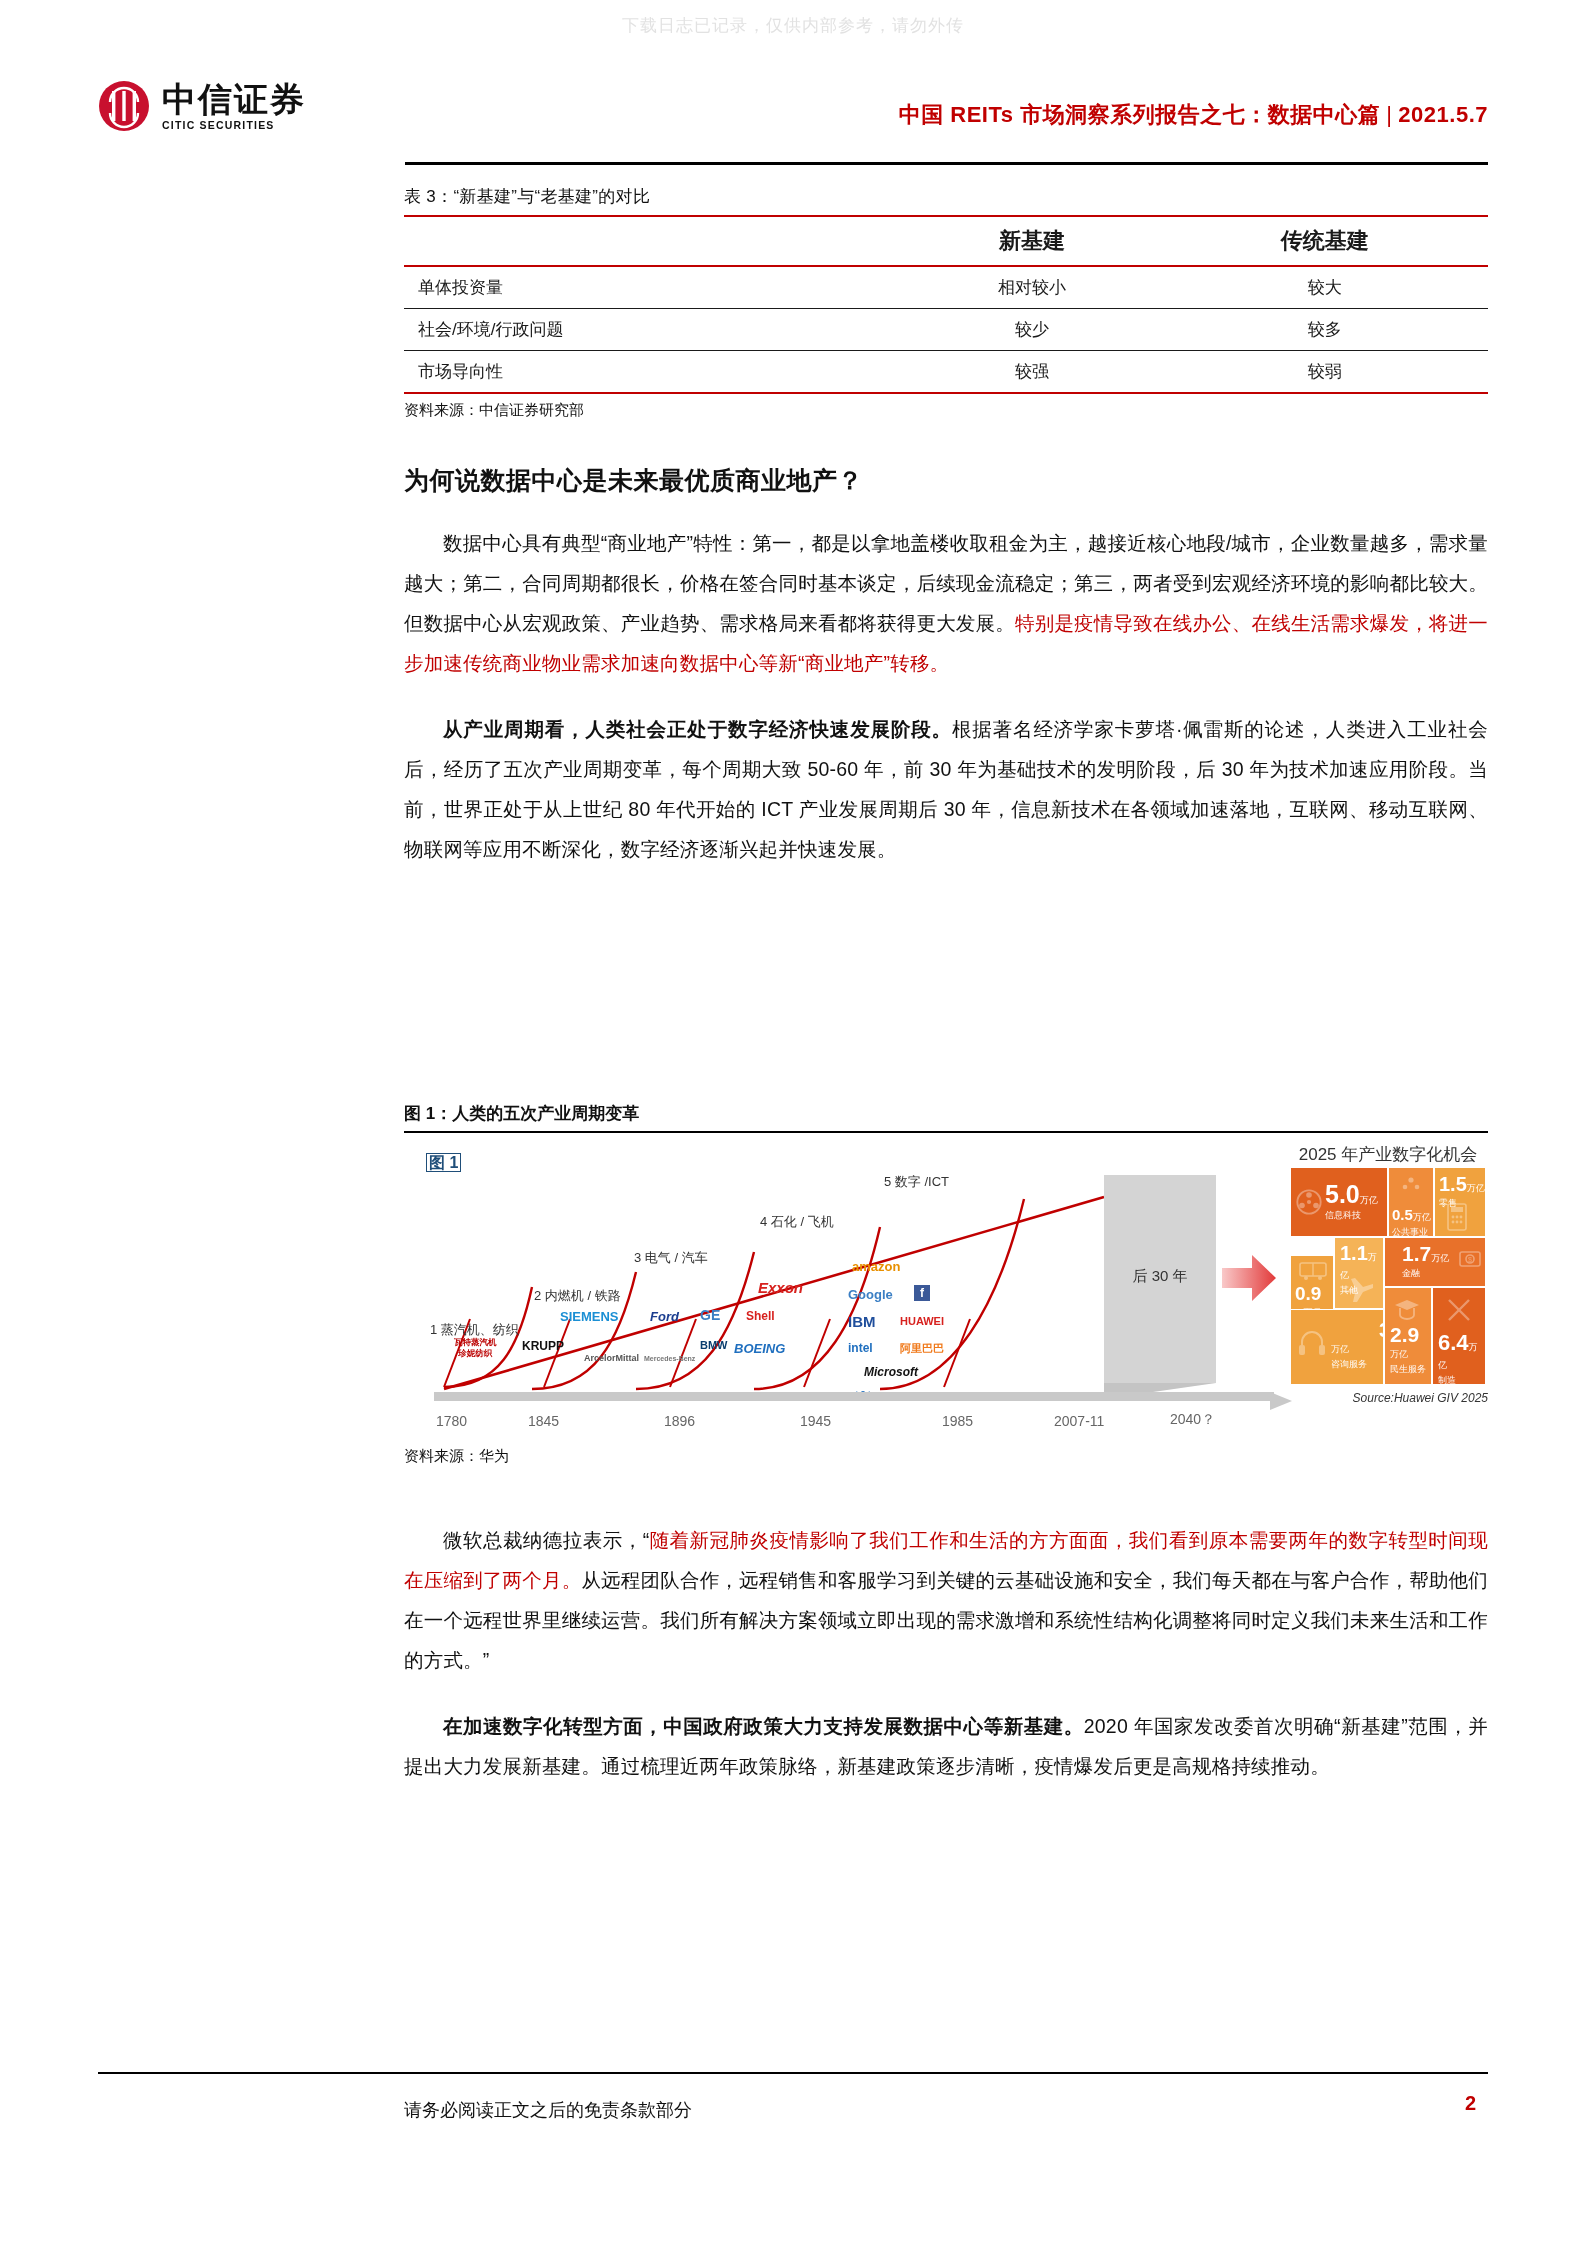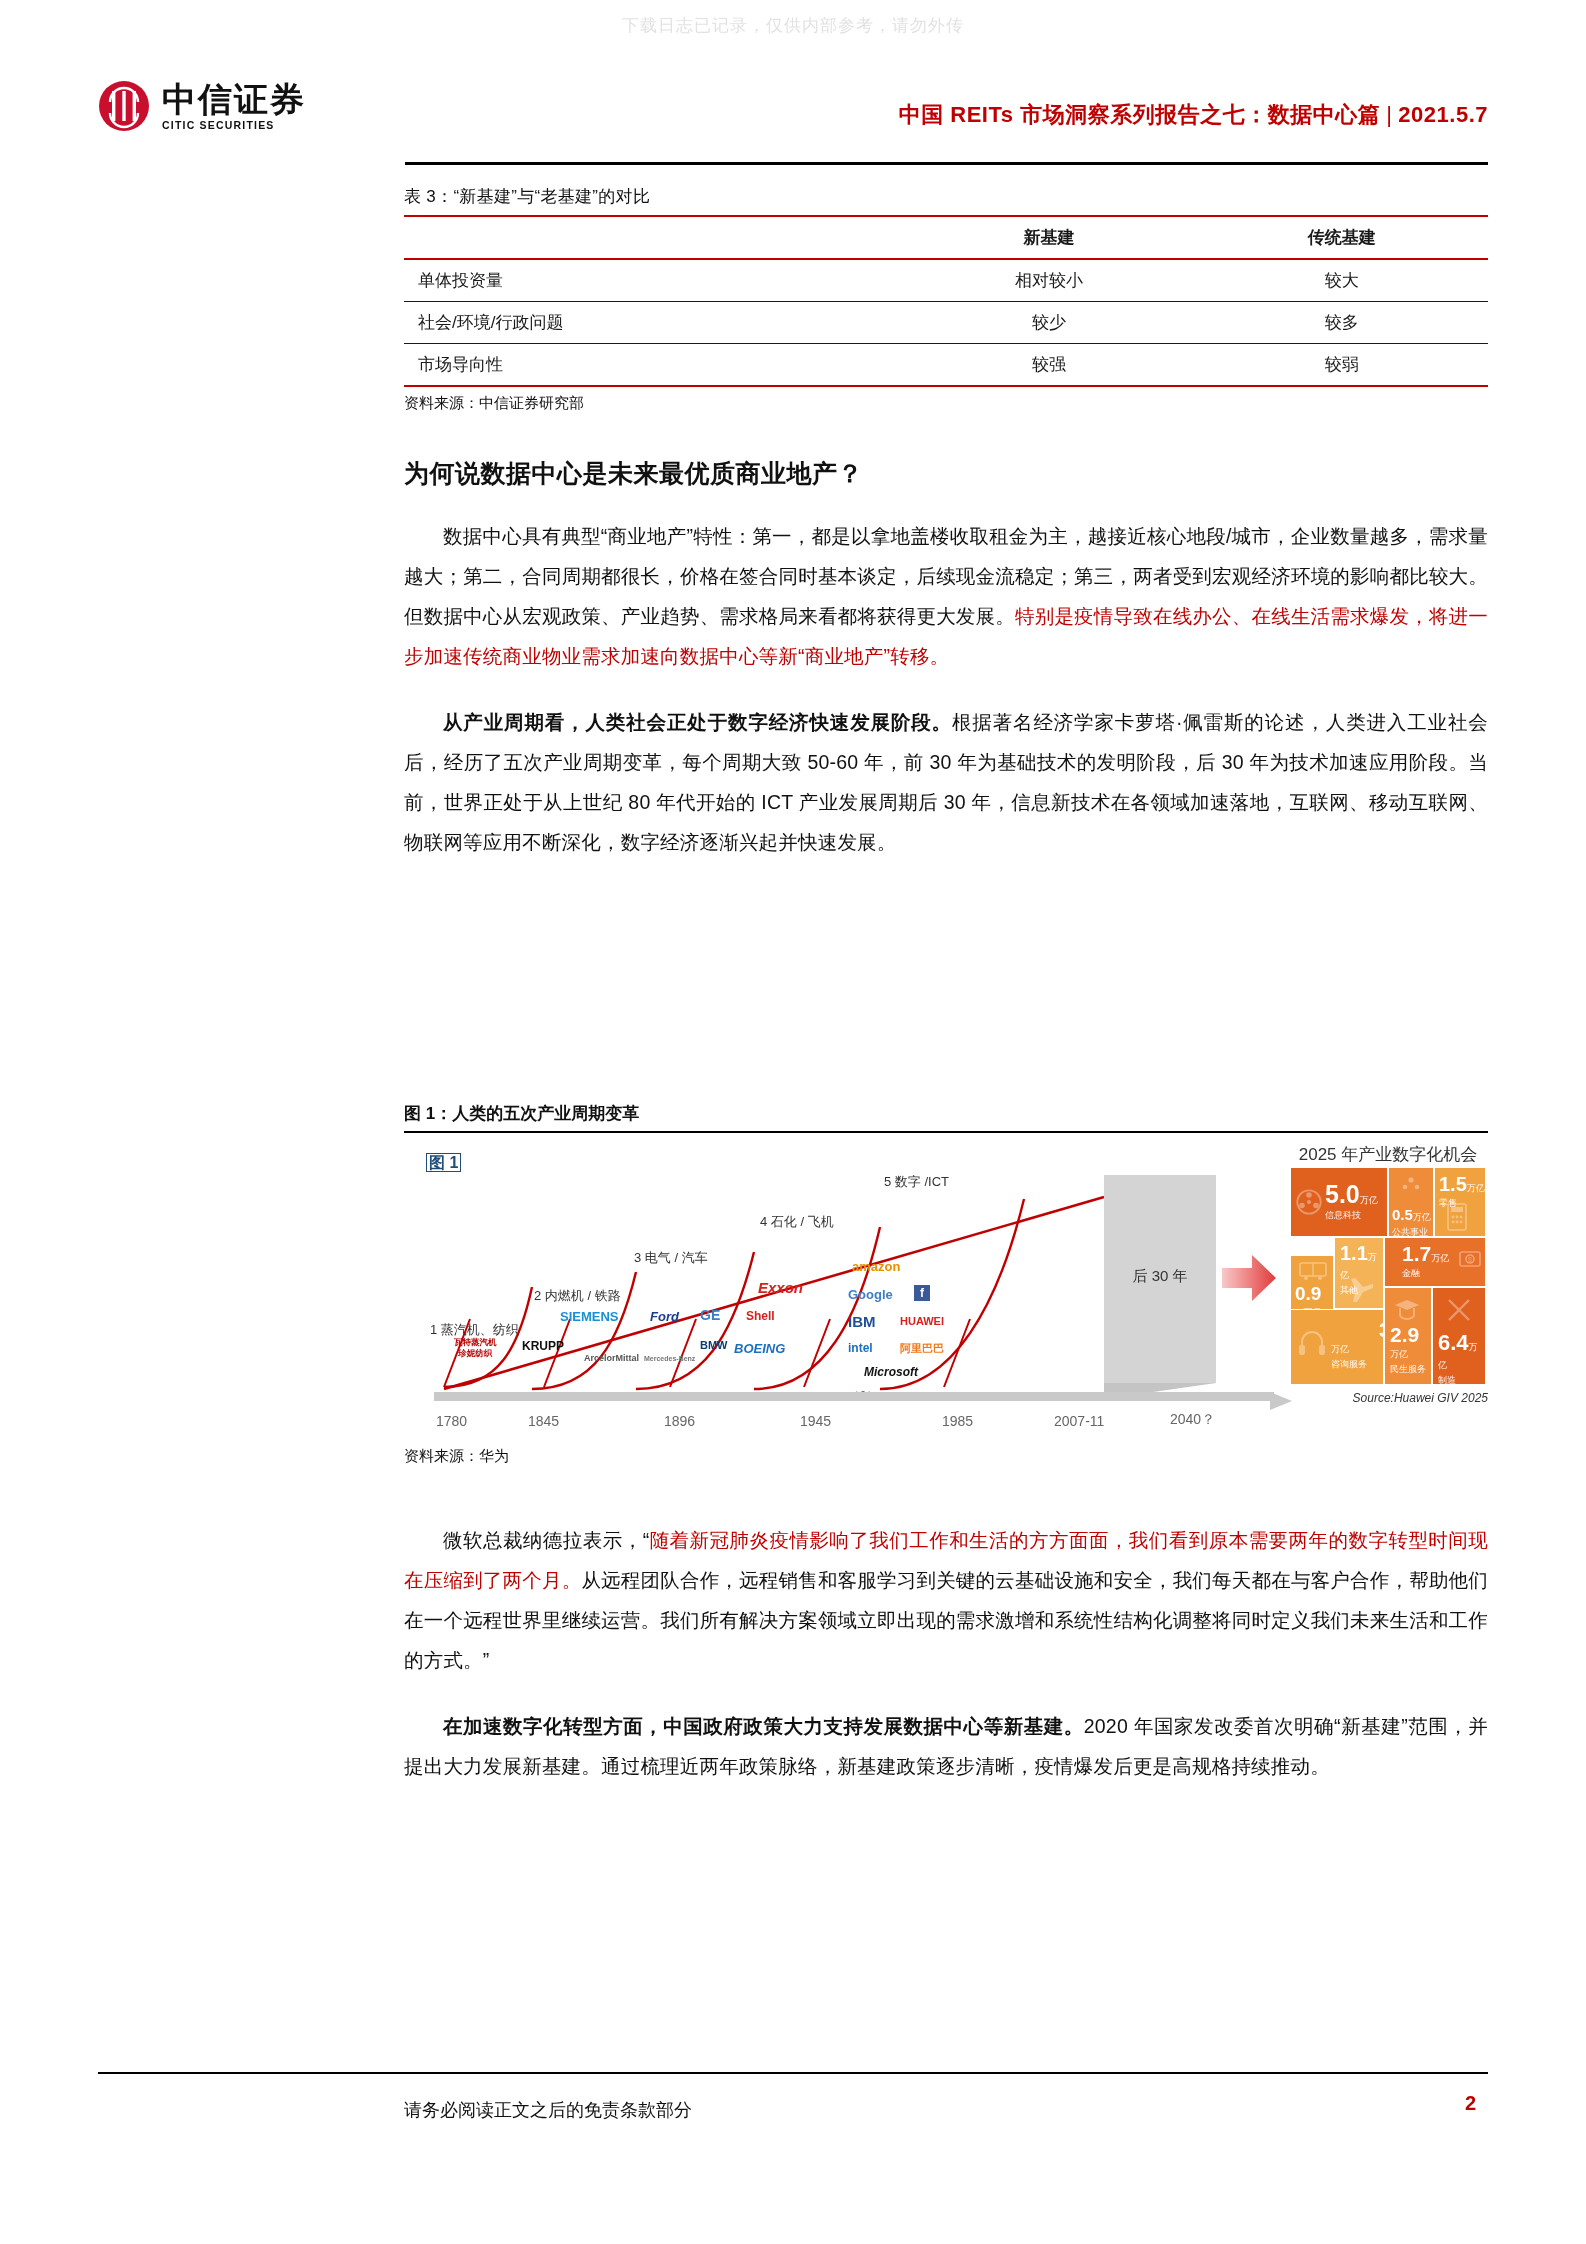--- a/index.html
+++ b/index.html
@@ -32,21 +32,21 @@
   .header-rule{position:absolute;left:405px;right:98px;top:120px;height:3px;background:#000;}
 
   
   .col{position:absolute;left:404px;width:1084px;}
 
   
   .tbl-cap{font-size:17px;color:#111;margin-bottom:7px;letter-spacing:0.3px;}
   table.cmp{width:100%;border-collapse:collapse;font-size:17px;}
   table.cmp th,table.cmp td{padding:9px 4px;text-align:center;font-weight:normal;}
   table.cmp th:first-child,table.cmp td:first-child{text-align:left;padding-left:14px;width:46%;}
-  table.cmp thead th{font-weight:bold;font-size:17px;}
+  table.cmp thead th{font-weight:bold;font-size:22px;}
   .r-top{border-top:2.6px solid #c00000;}
   .r-bot{border-bottom:2.6px solid #c00000;}
   .r-thin{border-bottom:1.6px solid #1a1a1a;}
   .tbl-src{font-size:15px;color:#111;margin-top:7px;}
 
   
   h2.sec{
     font-size:25px;font-weight:bold;color:#111;margin:44px 0 26px 0;letter-spacing:0.5px;
   }
   p.body{

